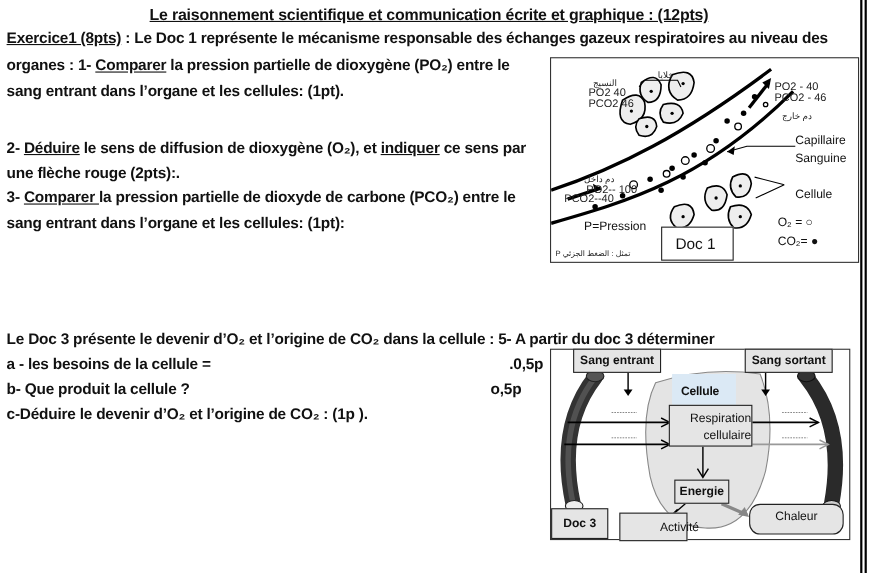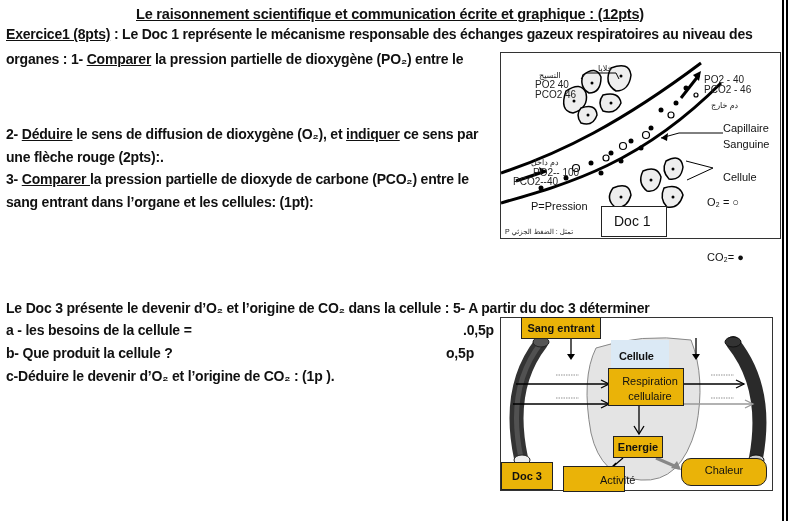--- a/index.html
+++ b/index.html
@@ -14,39 +14,40 @@
 
   
   .doc1 { position: absolute; left: 500px; top: 52px; width: 281px; height: 187px; border: 1px solid #333; background: #fff; }
   .doc1 svg { position: absolute; left: 0; top: 0; }
   .small { position: absolute; font-family: "Liberation Sans", sans-serif; font-size: 10px; line-height: 10px; color: #222; white-space: nowrap; }
   .lbl { position: absolute; font-size: 11px; color: #111; white-space: nowrap; }
   .doc1-tag { position: absolute; left: 100px; top: 153px; width: 66px; height: 31px; border: 1px solid #222; font-size: 14px; padding: 6px 0 0 12px; background: #fff; }
 
   
   .doc3 { position: absolute; left: 500px; top: 317px; width: 273px; height: 174px; border: 1px solid #333; background: #fff; }
-  .box { position: absolute; border: 1px solid #222; background: #eab308; font-size: 11px; font-weight: bold; text-align: center; white-space: nowrap; }
+  .box { position: absolute; border: 1px solid #222; background: #e5e5e5; font-size: 11px; font-weight: bold; text-align: center; white-space: nowrap; }
   .box.nb { font-weight: normal; }
 </style>
 </head>
 <body>
 
 <div class="page">
   <div class="rborder1"></div>
   <div class="rborder2"></div>
 
   <div class="txt title u">Le raisonnement scientifique et communication écrite et graphique : (12pts)</div>
 
   <div class="txt" style="left:6px; top:25px;">
     <span class="u">Exercice1 (8pts)</span><span> : Le Doc 1 représente le mécanisme responsable des échanges gazeux respiratoires au niveau des</span>
   </div>
 
   <div class="txt" style="left:6px; top:50px;">
     <span>organes    : 1- </span><span class="u">Comparer</span><span> la pression partielle de dioxygène (PO₂) entre le</span>
   </div>
+  <div class="txt" style="left:6px; top:73px;">sang entrant dans l’organe et  les cellules: (1pt).</div>
 
   <div class="txt" style="left:6px; top:125px;">
     <span>2- </span><span class="u">Déduire</span><span> le sens de diffusion de dioxygène (O₂), et </span><span class="u">indiquer</span><span> ce sens par</span>
   </div>
   <div class="txt" style="left:6px; top:148px;"> une flèche rouge (2pts):.</div>
 
   <div class="txt" style="left:6px; top:170px;">
     <span>3- </span><span class="u">Comparer </span><span>la pression partielle de dioxyde de carbone  (PCO₂) entre le</span>
   </div>
   <div class="txt" style="left:6px; top:193px;">sang entrant dans l’organe et  les cellules: (1pt):</div>
@@ -134,21 +135,21 @@
     <div class="small" style="left:203px; top:22px;">PO2 - 40</div>
     <div class="small" style="left:203px; top:32px;">PCO2 - 46</div>
     <div class="small" style="left:30px; top:105px; font-size:8px;">دم داخل</div>
     <div class="small" style="left:0; top:115px;padding-left:32px;">PO2-- 100</div>
     <div class="small" style="left:12px; top:124px;">PCO2--40</div>
     <div class="lbl" style="left:222px; top:69px;">Capillaire</div>
     <div class="lbl" style="left:222px; top:85px;">Sanguine</div>
     <div class="lbl" style="left:222px; top:118px;">Cellule</div>
     <div class="lbl" style="left:30px; top:147px;">P=Pression</div>
     <div class="lbl" style="left:206px; top:143px;">O₂  = ○</div>
-    <div class="lbl" style="left:206px; top:161px;margin-top:37px;">CO₂= ●</div>
+    <div class="lbl" style="left:206px; top:161px;">CO₂= ●</div>
     <div class="small" style="left:4px; top:174px; font-size:7px;">P تمثل : الضغط الجزئي</div>
     <div class="doc1-tag">Doc 1</div>
   </div>
 
   <div class="doc3">
     <svg width="273" height="174" viewBox="0 0 273 174">
 
       <path d="M95,30 Q140,15 190,22 Q205,60 195,110 Q180,165 140,162 Q100,160 90,115 Q80,60 95,30 Z" fill="#e4e4e4" stroke="#888" stroke-width="1"></path>
       <rect x="110" y="22" width="58" height="28" fill="#dbe9f5"></rect>
 
@@ -180,22 +181,23 @@
       <path d="M138,88 L138,115" stroke="#000" stroke-width="1.3"></path>
       <path d="M133,108 L138,116 L143,108" stroke="#000" stroke-width="1.3" fill="none"></path>
 
       <path d="M122,140 L108,152" stroke="#000" stroke-width="1.2"></path>
       <path d="M108,152 L115,145 M108,152 L117,151" stroke="#000" stroke-width="1.2"></path>
 
       <path d="M155,140 L178,150" stroke="#888" stroke-width="3"></path>
       <path d="M180,152 L170,150 L176,143 Z" fill="#888"></path>
     </svg>
     <div class="box" style="left:20px; top:-1px; width:80px; height:22px; line-height:20px;">Sang entrant</div>
+    <div class="box" style="left:176px; top:-1px; width:80px; height:22px; line-height:20px;">Sang sortant</div>
     <div class="txt" style="left:118px; top:29px; font-size:11px;">Cellule</div>
-    <div class="box nb" style="left:107px; top:50px; width:76px; height:38px; padding-top:5px; line-height:15px; text-align:center; padding-left:8px;">
+    <div class="box nb" style="left:107px; top:50px; width:76px; height:38px; padding-top:5px; line-height:15px; text-align:right; padding-left:8px;">
       <div>Respiration</div>
       <div>cellulaire</div>
     </div>
     <div class="box" style="left:112px; top:118px; width:50px; height:22px; line-height:20px;">Energie</div>
     <div class="box" style="left:0px; top:144px; width:52px; height:28px; line-height:26px;">Doc 3</div>
     <div class="box nb" style="left:62px; top:148px; width:62px; height:26px; line-height:26px;padding-left:36px;">Activité</div>
     <div class="box nb" style="left:180px; top:140px; width:86px; height:28px; line-height:22px;border-radius:10px;">Chaleur</div>
   </div>
 </div>
 

